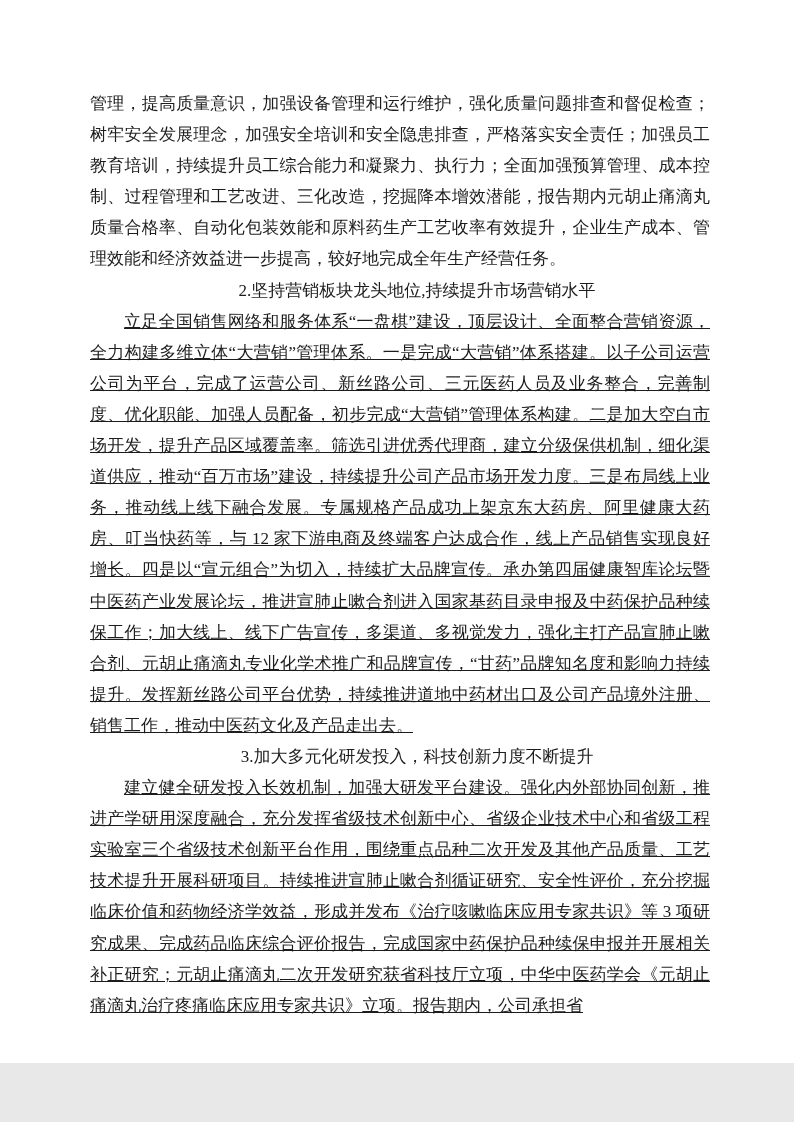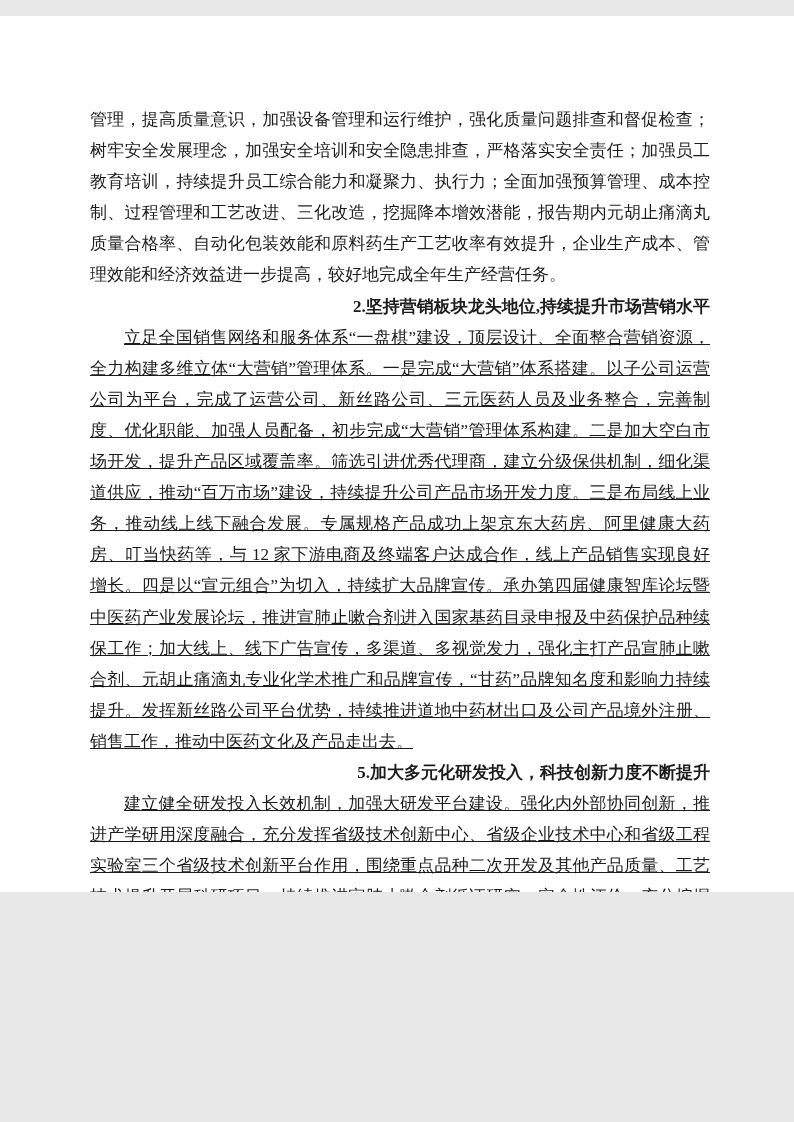--- a/index.html
+++ b/index.html
@@ -3,60 +3,60 @@
 <meta charset="utf-8">
 <style>
   html, body {
     margin: 0;
     padding: 0;
     background: #e8e8e8;
   }
   .page {
     position: relative;
     width: 794px;
-    height: 876px;
-    margin: 16px auto;
+    height: 1063px;
+    margin: 0 auto;
     background: #ffffff;
     box-sizing: border-box;
     padding: 88px 84px 0 90px;
     overflow: hidden;
   }
   .content {
     width: 620px;
   }
   .body-text, .section-heading {
     margin: 0;
     padding: 0;
     font-family: "Liberation Serif", "DejaVu Serif", serif;
     font-size: 17px;
     line-height: 31.1px;
     color: #1c1c1c;
     text-align: justify;
     word-break: break-all;
   }
   .section-heading {
-    font-weight: 700;
+    font-weight: 400;
     text-indent: 2em;
-    text-align: right;
+    text-align: center;
   }
   .indent {
     text-indent: 2em;
     text-decoration: underline;
   }
 </style>
 </head>
 <body>
 
 <div class="page">
   <div class="content">
 
     <p class="body-text">管理，提高质量意识，加强设备管理和运行维护，强化质量问题排查和督促检查；树牢安全发展理念，加强安全培训和安全隐患排查，严格落实安全责任；加强员工教育培训，持续提升员工综合能力和凝聚力、执行力；全面加强预算管理、成本控制、过程管理和工艺改进、三化改造，挖掘降本增效潜能，报告期内元胡止痛滴丸质量合格率、自动化包装效能和原料药生产工艺收率有效提升，企业生产成本、管理效能和经济效益进一步提高，较好地完成全年生产经营任务。</p>
 
     <h3 class="section-heading">2.坚持营销板块龙头地位,持续提升市场营销水平</h3>
 
     <p class="body-text indent">立足全国销售网络和服务体系“一盘棋”建设，顶层设计、全面整合营销资源，全力构建多维立体“大营销”管理体系。一是完成“大营销”体系搭建。以子公司运营公司为平台，完成了运营公司、新丝路公司、三元医药人员及业务整合，完善制度、优化职能、加强人员配备，初步完成“大营销”管理体系构建。二是加大空白市场开发，提升产品区域覆盖率。筛选引进优秀代理商，建立分级保供机制，细化渠道供应，推动“百万市场”建设，持续提升公司产品市场开发力度。三是布局线上业务，推动线上线下融合发展。专属规格产品成功上架京东大药房、阿里健康大药房、叮当快药等，与 12 家下游电商及终端客户达成合作，线上产品销售实现良好增长。四是以“宣元组合”为切入，持续扩大品牌宣传。承办第四届健康智库论坛暨中医药产业发展论坛，推进宣肺止嗽合剂进入国家基药目录申报及中药保护品种续保工作；加大线上、线下广告宣传，多渠道、多视觉发力，强化主打产品宣肺止嗽合剂、元胡止痛滴丸专业化学术推广和品牌宣传，“甘药”品牌知名度和影响力持续提升。发挥新丝路公司平台优势，持续推进道地中药材出口及公司产品境外注册、销售工作，推动中医药文化及产品走出去。</p>
 
-    <h3 class="section-heading">5.加大多元化研发投入，科技创新力度不断提升</h3>
+    <h3 class="section-heading">3.加大多元化研发投入，科技创新力度不断提升</h3>
 
-    <p class="body-text indent">建立健全研发投入长效机制，加强大研发平台建设。强化内外部协同创新，推进产学研用深度融合，充分发挥省级技术创新中心、省级企业技术中心和省级工程实验室三个省级技术创新平台作用，围绕重点品种二次开发及其他产品质量、工艺技术提升开展科研项目。持续推进宣肺止嗽合剂循证研究、安全性评价，充分挖掘临床价值和药物经济学效益，形成并发布《治疗咳嗽临床应用专家共识》等 5 项研究成果、完成药品临床综合评价报告，完成国家中药保护品种续保申报并开展相关补正研究；元胡止痛滴丸二次开发研究获省科技厅立项，中华中医药学会《元胡止痛滴丸治疗疼痛临床应用专家共识》立项。报告期内，公司承担省</p>
+    <p class="body-text indent">建立健全研发投入长效机制，加强大研发平台建设。强化内外部协同创新，推进产学研用深度融合，充分发挥省级技术创新中心、省级企业技术中心和省级工程实验室三个省级技术创新平台作用，围绕重点品种二次开发及其他产品质量、工艺技术提升开展科研项目。持续推进宣肺止嗽合剂循证研究、安全性评价，充分挖掘临床价值和药物经济学效益，形成并发布《治疗咳嗽临床应用专家共识》等 3 项研究成果、完成药品临床综合评价报告，完成国家中药保护品种续保申报并开展相关补正研究；元胡止痛滴丸二次开发研究获省科技厅立项，中华中医药学会《元胡止痛滴丸治疗疼痛临床应用专家共识》立项。报告期内，公司承担省</p>
 
   </div>
 </div>
 
 </body></html>

